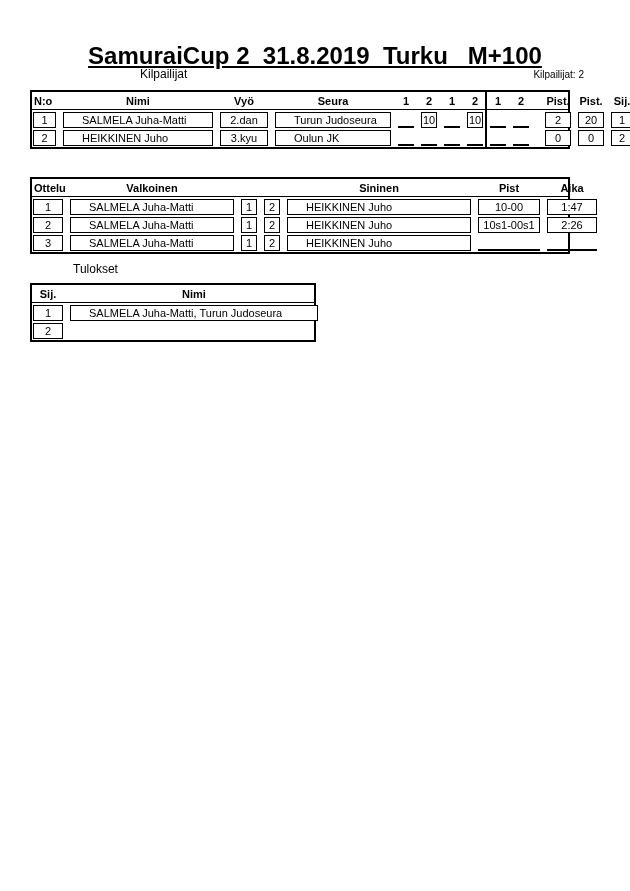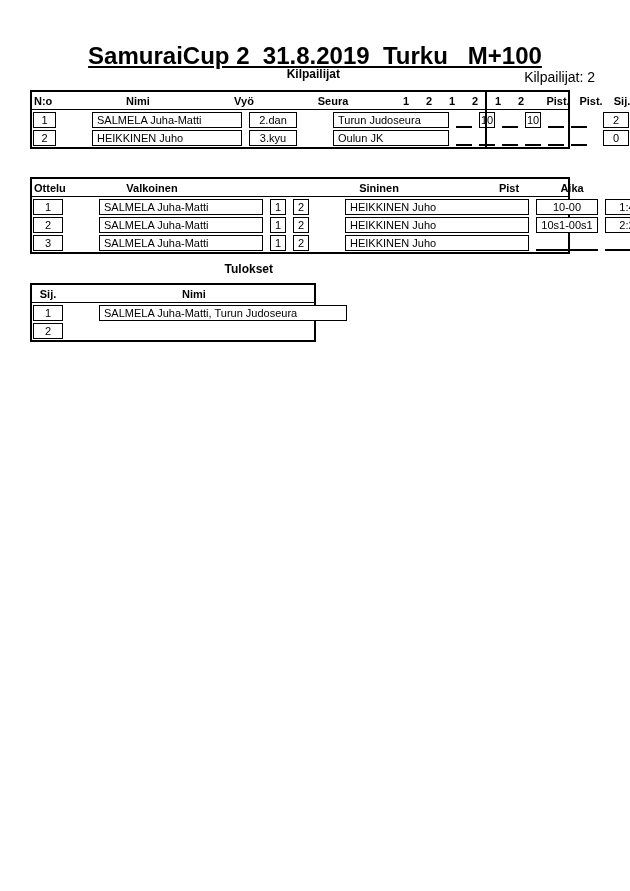--- a/index.html
+++ b/index.html
@@ -12,47 +12,47 @@
     overflow:hidden;
   }
   .page { position:absolute; inset:0; background:#ffffff; }
 
   .title {
     position:absolute; top:42px; left:0; width:630px;
     text-align:center; font-size:24px; font-weight:bold;
     white-space:pre; letter-spacing:0px;text-decoration:underline;
   }
   .sec-heading {
-    position:absolute; width:200px; text-align:right;
-    font-size:12px; font-weight:bold; white-space:nowrap;
+    position:absolute; width:200px; text-align:left;
+    font-size:12px; font-weight:normal; white-space:nowrap;
   }
   .count-label {
-    position:absolute; top:69px; right:35px;
-    font-size:14px; white-space:nowrap;
+    position:absolute; top:69px; right:46px;
+    font-size:10px; white-space:nowrap;
   }
 
   .tbl {
     position:absolute; background:#ffffff;
     border:2px solid #000000; padding-bottom:1px;
   }
   .row { display:flex; gap:7px; margin:2px 0 0 1px; height:16px;align-items:flex-end; }
   .hrow { margin:1px 0 0 1px; height:15px; }
   .hline { height:1px; background:#000000; margin-top:1px; }
   .cell {
     border:1px solid #000000; flex-shrink:0;
     font-size:11px; line-height:14px;
     display:flex; align-items:center; justify-content:center;
     white-space:nowrap; overflow:hidden; background:#ffffff;
   }
   .hcell {
     flex-shrink:0; font-size:11px; font-weight:bold; line-height:14px;
     display:flex; align-items:center; justify-content:center;
     white-space:nowrap; overflow:visible;
   }
-  .left { justify-content:flex-start; padding-left:4px;margin-left:29px; }
+  .left { justify-content:flex-start; padding-left:18px; }
   .hleft { justify-content:flex-start; padding-left:1px; }
   .vdiv { position:absolute; left:453px; top:0; bottom:0; width:2px; background:#000000; }
   .spacer { width:2px; flex-shrink:0; }
 
   
   .w-no{width:23px} .w-nimi{width:150px} .w-vyo{width:48px} .w-seura{width:116px}
   .w-s{width:16px} .w-voit{width:26px} .w-pist{width:26px} .w-sij{width:22px}
   
   .w-ott{width:30px} .w-wname{width:164px} .w-bname{width:184px} .w-tulos{width:62px} .w-aika{width:50px}
   

